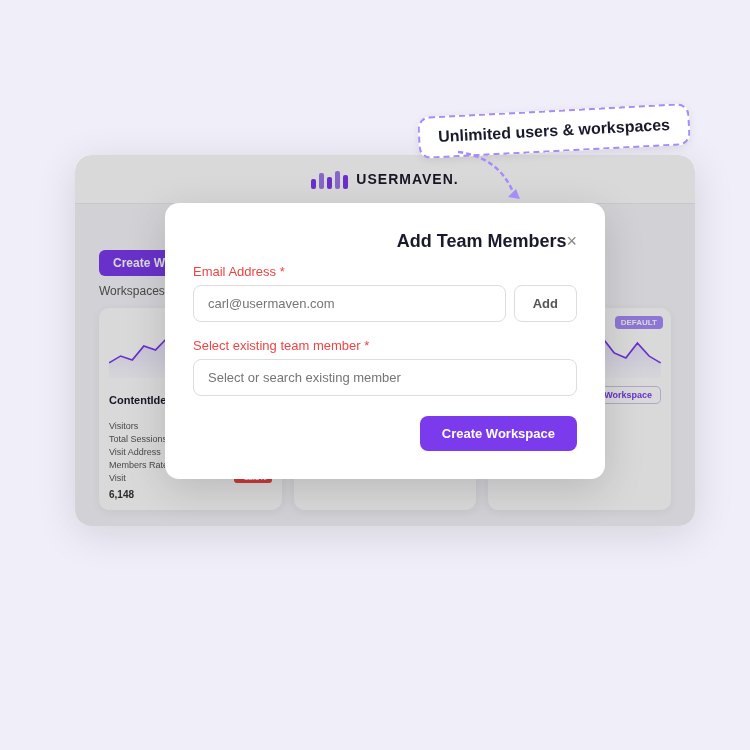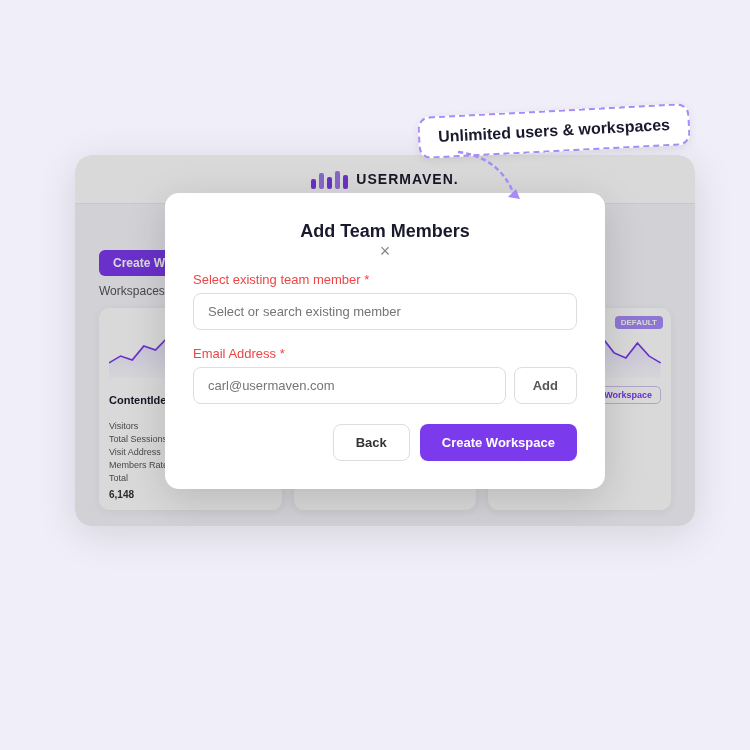--- a/index.html
+++ b/index.html
@@ -231,21 +231,20 @@
       width: 440px;
       box-shadow: 0 10px 40px rgba(0,0,0,0.15);
       position: relative;
     }
 
     .modal-header {
       display: flex;
       align-items: center;
       justify-content: flex-end;
       margin-bottom: 12px;
-      flex-direction: column;
     }
 
     .modal-title {
       font-size: 18px;
       font-weight: 700;
       color: #1a1a2e;
     }
 
     .close-btn {
       background: none;
@@ -399,21 +398,21 @@
           </div>
           <div class="stat-row">
             <span class="stat-label">Visit Address</span>
             <span class="stat-badge badge-orange">+9.9%</span>
           </div>
           <div class="stat-row">
             <span class="stat-label">Members Rate</span>
             <span class="stat-badge badge-red">+22.6%</span>
           </div>
           <div class="stat-row">
-            <span class="stat-label">Total</span>
+            <span class="stat-label">Visit</span>
             <span class="stat-badge badge-red">−12.3%</span>
           </div>
         </div>
         <div style="font-size:10px;color:#333;font-weight:600;margin-top:6px;">6,148</div>
       </div>
 
       <div class="workspace-card">
         <div class="chart-area">
           <svg viewBox="0 0 140 60" preserveAspectRatio="none">
             <defs>
@@ -467,37 +466,36 @@
 
   <div class="modal-overlay">
     <div class="modal">
       <div class="modal-header">
         <span class="modal-title">Add Team Members</span>
         <button class="close-btn">×</button>
       </div>
 
       <div class="form-group">
         <label class="form-label">
-          <span>Select existing team member</span>
-          <span style="color:#ef4444;"> *</span>
-        </label>
-        <input class="form-input" type="text" placeholder="Select or search existing member" style="">
-      </div>
-
-      <div class="form-group">
-        <label class="form-label">
           <span>Email Address</span>
           <span style="color:#ef4444;"> *</span>
         </label>
         <div class="email-row">
           <input class="form-input" type="email" placeholder="carl@usermaven.com" style="">
           <button class="add-btn">Add</button>
         </div>
       </div>
 
+      <div class="form-group">
+        <label class="form-label">
+          <span>Select existing team member</span>
+          <span style="color:#ef4444;"> *</span>
+        </label>
+        <input class="form-input" type="text" placeholder="Select or search existing member" style="">
+      </div>
+
       <div class="modal-actions">
-        <button class="back-btn">Back</button>
         <button class="create-btn">Create Workspace</button>
       </div>
     </div>
   </div>
 
 </div>
 
 </body></html>

